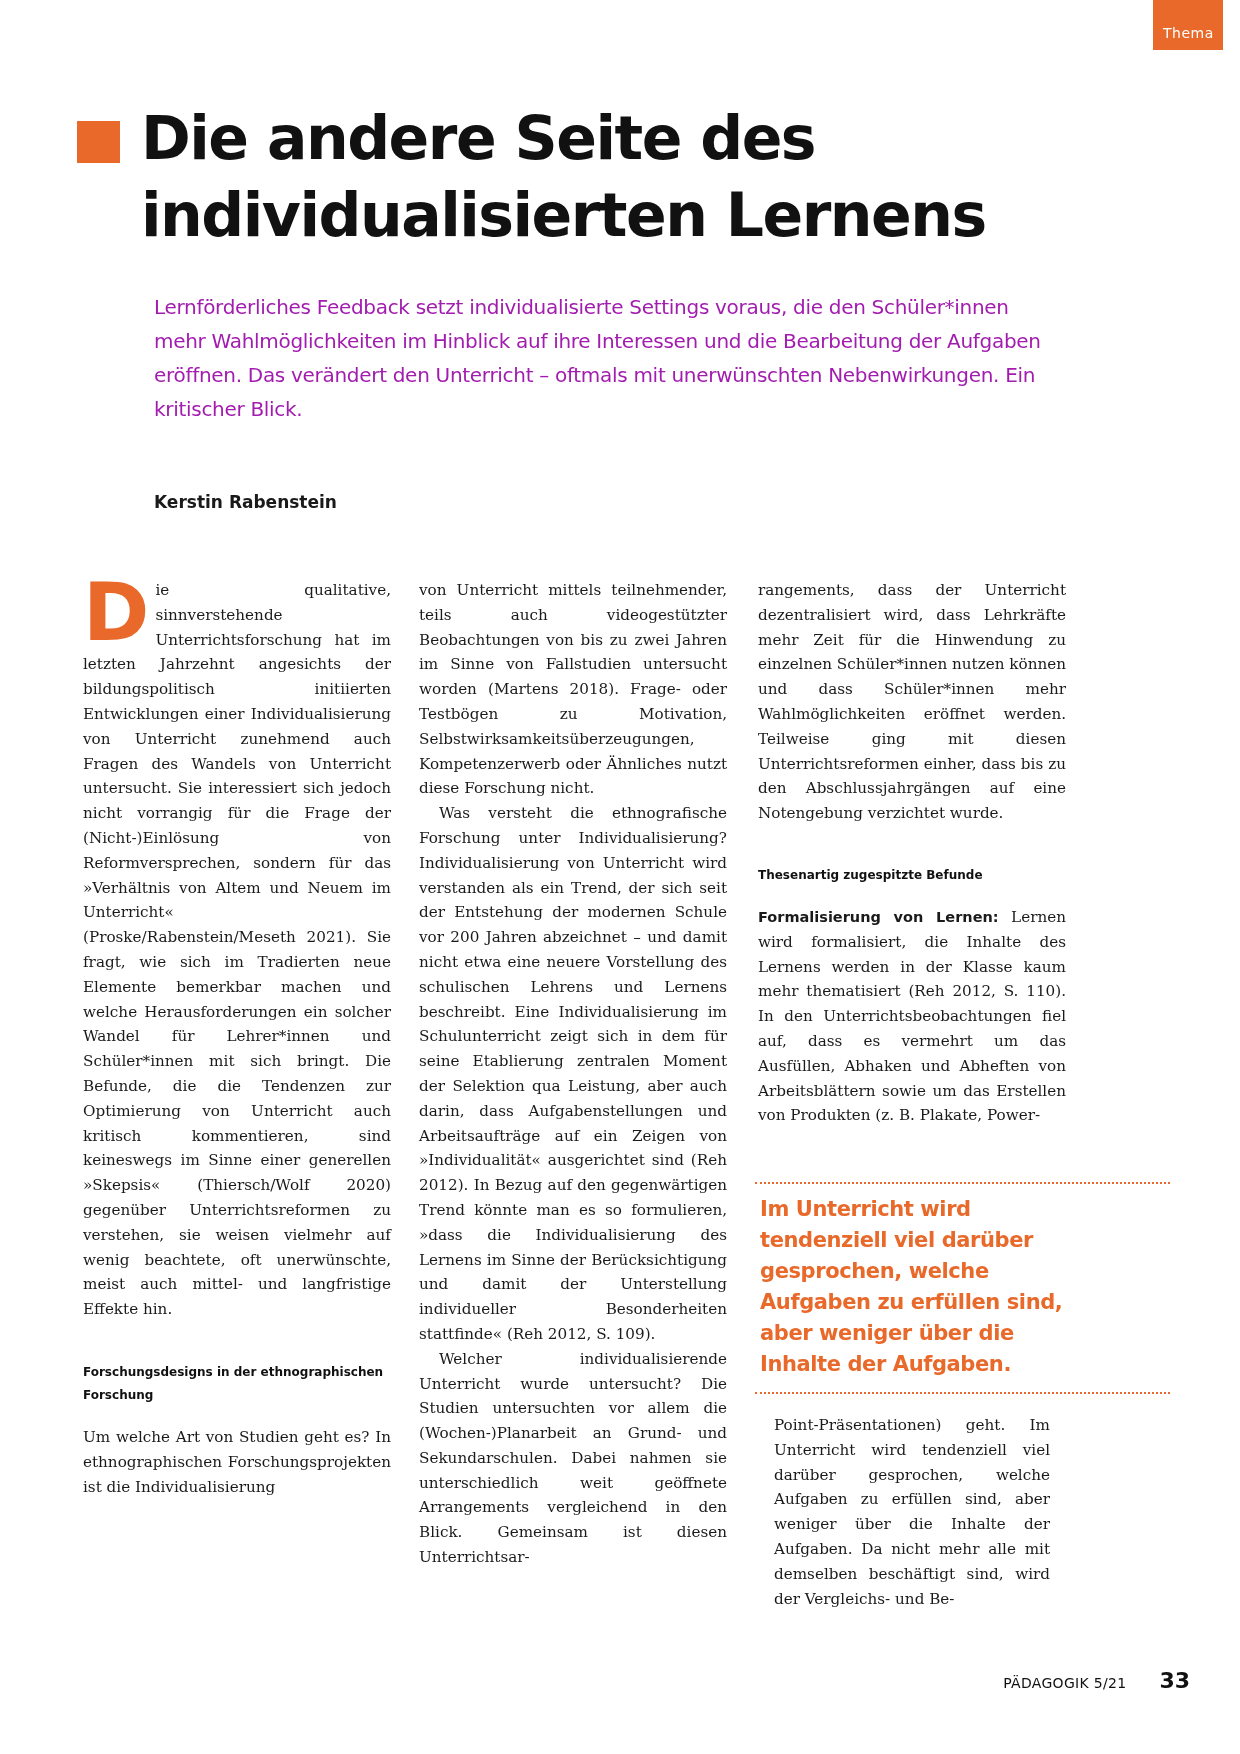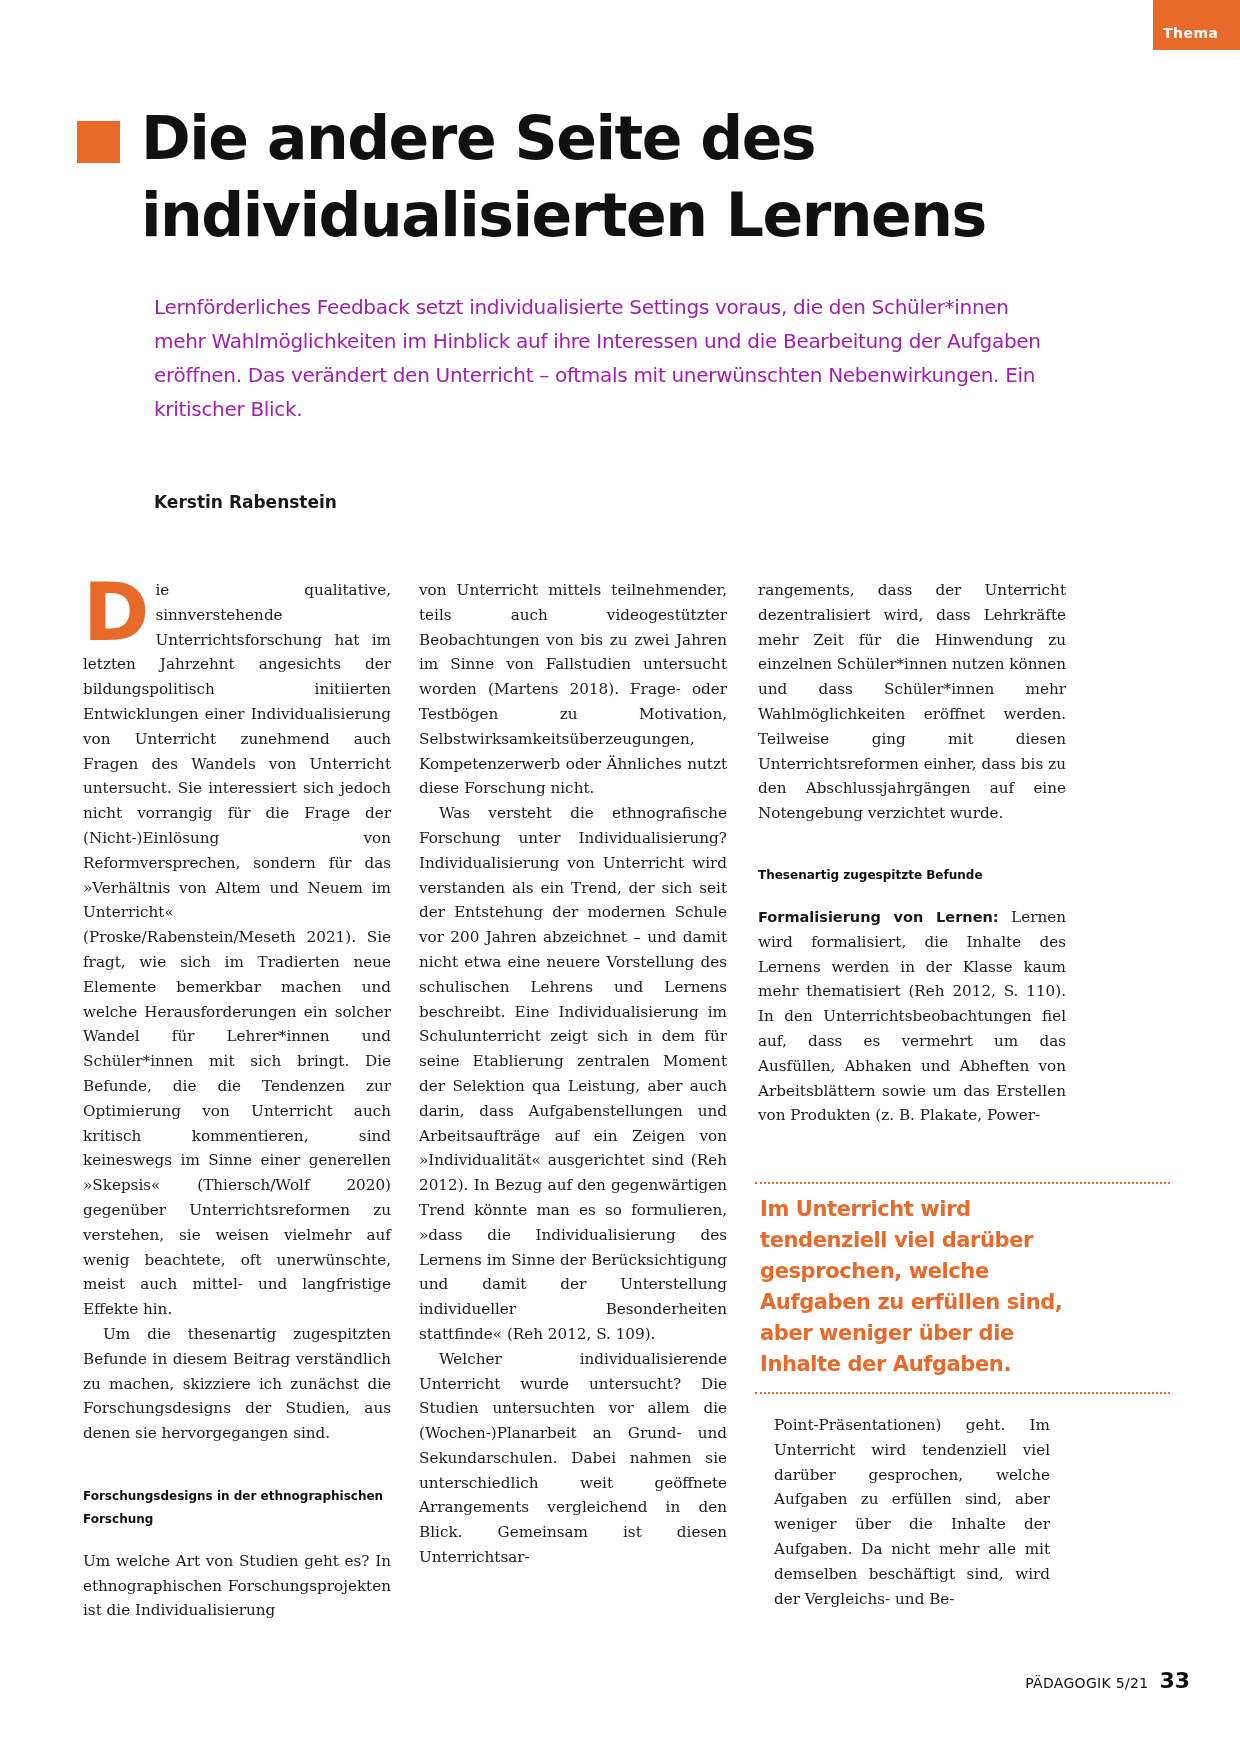--- a/index.html
+++ b/index.html
@@ -11,26 +11,26 @@
       width: 1240px;
       height: 1754px;
       position: relative;
       overflow: hidden;
       color: #1a1a1a;
     }
     .section-tab {
       position: absolute;
       left: 1153px;
       top: 0;
-      width: 87px;
+      width: 70px;
       height: 50px;
       background: #e8692a;
       color: #ffffff;
       font-family: "DejaVu Sans", sans-serif;
-      font-weight: bold;
+      font-weight: normal;
       font-size: 14px;
       letter-spacing: 0.5px;
       box-sizing: border-box;
       padding: 25px 0 0 10px;
     }
     .title-block {
       position: absolute;
       left: 77px;
       top: 100px;
       width: 1000px;
@@ -156,21 +156,21 @@
       color: #1a1a1a;
       text-align: justify;
     }
     .col-3-continued p { margin: 16px; }
     .footer {
       position: absolute;
       right: 50px;
       top: 1668px;
       display: flex;
       align-items: baseline;
-      gap: 11px;
+      gap: 33px;
       font-family: "DejaVu Sans", sans-serif;
     }
     .footer .mag {
       font-size: 14px;
       letter-spacing: 0.3px;
       color: #111111;
     }
     .footer .pageno {
       font-size: 22px;
       font-weight: bold;
@@ -191,21 +191,20 @@
     <span>individualisierten Lernens</span>
   </h1>
 </div>
 
 <p class="lead">Lernförderliches Feedback setzt individualisierte Settings voraus, die den Schüler*innen mehr Wahlmöglichkeiten im Hinblick auf ihre Interessen und die Bearbeitung der Aufgaben eröffnen. Das verändert den Unterricht – oftmals mit unerwünschten Nebenwirkungen. Ein kritischer Blick.</p>
 
 <div class="author">Kerstin Rabenstein</div>
 
 <div class="col col-1">
   <p><span class="dropcap">D</span><span>ie qualitative, sinnverstehende Unterrichtsforschung hat im letzten Jahrzehnt angesichts der bildungspolitisch initiierten Entwicklungen einer Individualisierung von Unterricht zunehmend auch Fragen des Wandels von Unterricht untersucht. Sie interessiert sich jedoch nicht vorrangig für die Frage der (Nicht-)Einlösung von Reformversprechen, sondern für das »Verhältnis von Altem und Neuem im Unterricht« (Proske/Rabenstein/Meseth 2021). Sie fragt, wie sich im Tradierten neue Elemente bemerkbar machen und welche Herausforderungen ein solcher Wandel für Lehrer*innen und Schüler*innen mit sich bringt. Die Befunde, die die Tendenzen zur Optimierung von Unterricht auch kritisch kommentieren, sind keineswegs im Sinne einer generellen »Skepsis« (Thiersch/Wolf 2020) gegenüber Unterrichtsreformen zu verstehen, sie weisen vielmehr auf wenig beachtete, oft unerwünschte, meist auch mittel- und langfristige Effekte hin.</span></p>
-  <p class="indent">Um die thesenartig zugespitzten Befunde in diesem Beitrag verständlich zu machen, skizziere ich zunächst die Forschungsdesigns der Studien, aus denen sie hervorgegangen sind.</p>
   <h3 class="subhead">Forschungsdesigns in der ethnographischen Forschung</h3>
   <p>Um welche Art von Studien geht es? In ethnographischen Forschungsprojekten ist die Individualisierung</p>
 </div>
 
 <div class="col col-2">
   <p>von Unterricht mittels teilnehmender, teils auch videogestützter Beobachtungen von bis zu zwei Jahren im Sinne von Fallstudien untersucht worden (Martens 2018). Frage- oder Testbögen zu Motivation, Selbstwirksamkeitsüberzeugungen, Kompetenzerwerb oder Ähnliches nutzt diese Forschung nicht.</p>
   <p class="indent">Was versteht die ethnografische Forschung unter Individualisierung? Individualisierung von Unterricht wird verstanden als ein Trend, der sich seit der Entstehung der modernen Schule vor 200 Jahren abzeichnet – und damit nicht etwa eine neuere Vorstellung des schulischen Lehrens und Lernens beschreibt. Eine Individualisierung im Schulunterricht zeigt sich in dem für seine Etablierung zentralen Moment der Selektion qua Leistung, aber auch darin, dass Aufgabenstellungen und Arbeitsaufträge auf ein Zeigen von »Individualität« ausgerichtet sind (Reh 2012). In Bezug auf den gegenwärtigen Trend könnte man es so formulieren, »dass die Individualisierung des Lernens im Sinne der Berücksichtigung und damit der Unterstellung individueller Besonderheiten stattfinde« (Reh 2012, S. 109).</p>
   <p class="indent">Welcher individualisierende Unterricht wurde untersucht? Die Studien untersuchten vor allem die (Wochen-)Planarbeit an Grund- und Sekundarschulen. Dabei nahmen sie unterschiedlich weit geöffnete Arrangements vergleichend in den Blick. Gemeinsam ist diesen Unterrichtsar-</p>
 </div>
 

